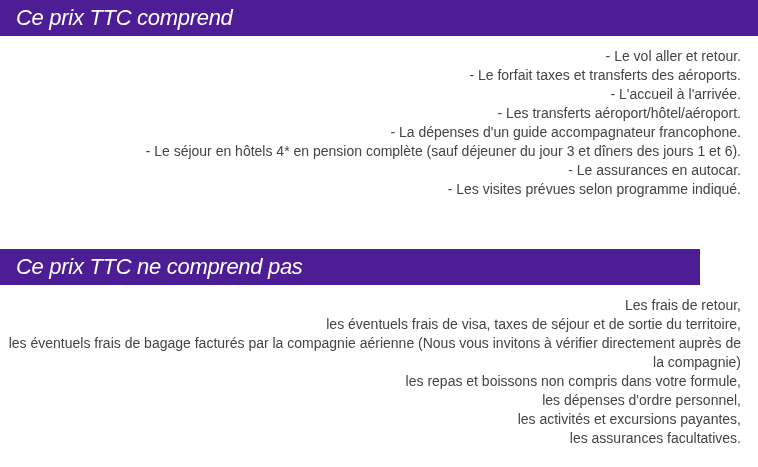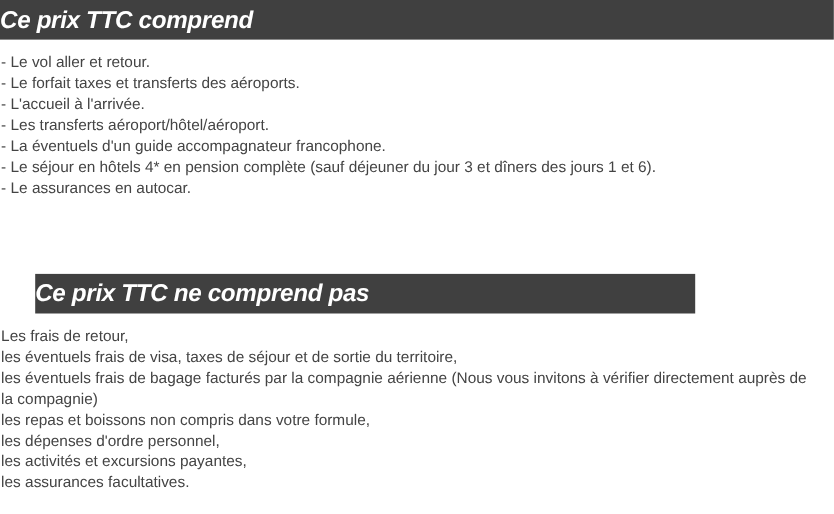--- a/index.html
+++ b/index.html
@@ -1,40 +1,41 @@
 <!DOCTYPE html>
 <html><head>
 <meta charset="utf-8">
 <style>
   html, body { margin:0; padding:0; background:#ffffff; }
   body { width:758px; height:467px; overflow:hidden; font-family:"DejaVu Sans","Liberation Sans",sans-serif; color:#444444; }
   .section-header {
-    background:#404040; color:#ffffff; height:36px; box-sizing:border-box;
-    font-style:italic; font-size:22px; line-height:36px;
-    font-family:"Liberation Sans", sans-serif; letter-spacing:-0.3px;font-weight:bold;
+    background:#4c1d95; color:#ffffff; height:36px; box-sizing:border-box;
+    padding-left:16px; font-style:italic; font-size:22px; line-height:36px;
+    font-family:"Liberation Sans", sans-serif; letter-spacing:-0.3px;
   }
   #h1 { position:absolute; top:0; left:0; width:758px; }
-  #h2 { position:absolute; top:249px; left:0; width:600px;margin-left:32px; }
-  .list { position:absolute; left:1px; margin:0; padding:0; list-style:none; font-size:14px; line-height:19px; font-family:"Liberation Sans", sans-serif; width:740px; }
+  #h2 { position:absolute; top:249px; left:0; width:700px; }
+  .list { position:absolute; left:1px; margin:0; padding:0; list-style:none; font-size:14px; line-height:19px; font-family:"Liberation Sans", sans-serif; width:740px;text-align:right; }
   #l1 { top:47px; }
   #l2 { top:296px; }
   .list li { white-space:normal; }
 </style>
 </head>
 <body>
 
 <div id="h1" class="section-header">Ce prix TTC comprend</div>
 <ul id="l1" class="list">
   <li>- Le vol aller et retour.</li>
   <li>- Le forfait taxes et transferts des aéroports.</li>
   <li>- L'accueil à l'arrivée.</li>
   <li>- Les transferts aéroport/hôtel/aéroport.</li>
-  <li>- La éventuels d'un guide accompagnateur francophone.</li>
+  <li>- La dépenses d'un guide accompagnateur francophone.</li>
   <li>- Le séjour en hôtels 4* en pension complète (sauf déjeuner du jour 3 et dîners des jours 1 et 6).</li>
   <li>- Le assurances en autocar.</li>
+  <li>- Les visites prévues selon programme indiqué.</li>
 </ul>
 
 <div id="h2" class="section-header">Ce prix TTC ne comprend pas</div>
 <ul id="l2" class="list">
   <li>Les frais de retour,</li>
   <li>les éventuels frais de visa, taxes de séjour et de sortie du territoire,</li>
   <li>les éventuels frais de bagage facturés par la compagnie aérienne (Nous vous invitons à vérifier directement auprès de la compagnie)</li>
   <li>les repas et boissons non compris dans votre formule,</li>
   <li>les dépenses d'ordre personnel,</li>
   <li>les activités et excursions payantes,</li>

